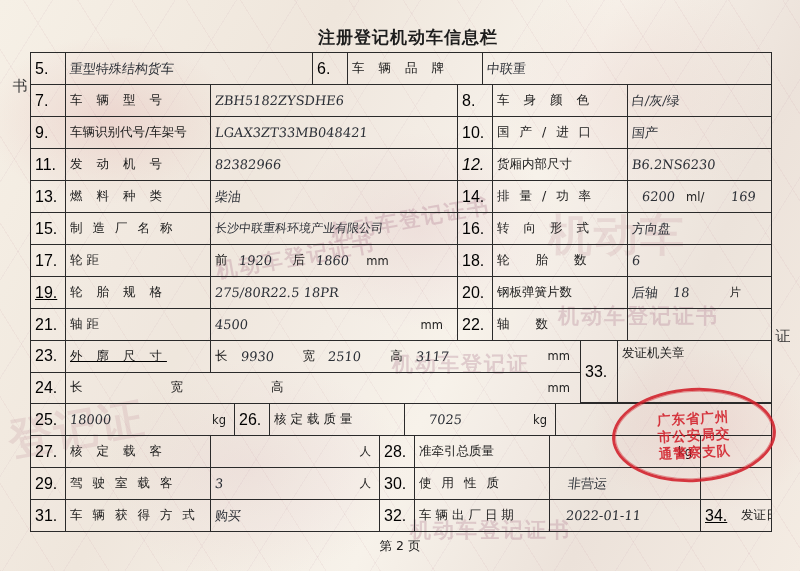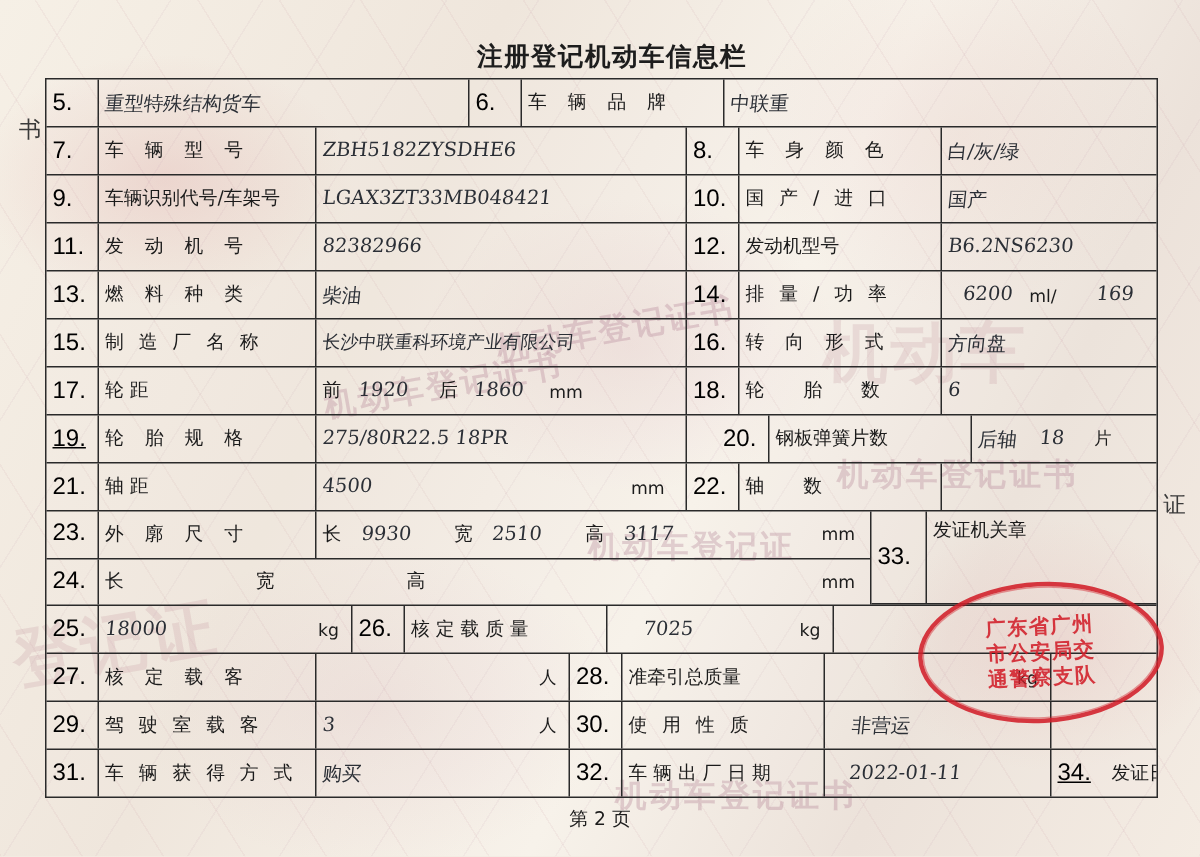--- a/index.html
+++ b/index.html
@@ -165,23 +165,23 @@
   </div>
 
   <div class="row">
     <div class="cell" style="width:26px;">11.</div>
     <div class="cell" style="width:136px;">
         <span class="lbl sp">发 动 机 号</span>
       </div>
     <div class="cell" style="width:238px;">
         <span class="hand">82382966</span>
       </div>
-    <div class="cell" style="width:26px;">12.</div>
-    <div class="cell" style="width:126px;">
-        <span class="lbl">发动机型号</span>
+    <div class="cell" style="width:26px;font-style:italic;">12.</div>
+    <div class="cell" style="width:126px;">
+        <span class="lbl">货厢内部尺寸</span>
       </div>
     <div class="cell nb grow">
         <span class="hand">B6.2NS6230</span>
       </div>
   </div>
 
   <div class="row">
     <div class="cell" style="width:26px;">13.</div>
     <div class="cell" style="width:136px;">
         <span class="lbl sp">燃 料 种 类</span>
@@ -244,21 +244,21 @@
   </div>
 
   <div class="row">
     <div class="cell" style="width:26px;text-decoration:underline;">19.</div>
     <div class="cell" style="width:136px;">
         <span class="lbl sp">轮 胎 规 格</span>
       </div>
     <div class="cell" style="width:238px;">
         <span class="hand">275/80R22.5 18PR</span>
       </div>
-    <div class="cell" style="width:26px;margin-left:20px;">20.</div>
+    <div class="cell" style="width:26px;">20.</div>
     <div class="cell" style="width:126px;">
         <span class="lbl">钢板弹簧片数</span>
       </div>
     <div class="cell nb grow">
       <div class="inline">
         <span class="hand">后轴</span>
         <span class="hand" style="margin-left:12px;">18</span>
         <span class="unit" style="margin-left:auto;margin-right:26px;">片</span>
       </div>
     </div>
@@ -282,21 +282,21 @@
     <div class="cell nb grow">
         <span class="hand"></span>
       </div>
   </div>
 
   <div class="row" style="flex:2;border-bottom:none;">
     <div style="flex:1;display:flex;flex-direction:column;min-width:0;border-right:1.2px solid #2a2a2a;">
 
       <div class="row" style="flex:1;justify-content:center;">
         <div class="cell" style="width:26px;">23.</div>
-        <div class="cell" style="width:136px;">
+        <div class="cell" style="width:136px;text-decoration:underline;">
             <span class="lbl sp">外 廓 尺 寸</span>
           </div>
         <div class="cell nb grow">
           <div class="inline">
             <span class="lbl">长</span>
             <span class="hand" style="margin-left:10px;">9930</span>
             <span class="lbl" style="margin-left:26px;">宽</span>
             <span class="hand" style="margin-left:10px;">2510</span>
             <span class="lbl" style="margin-left:26px;">高</span>
             <span class="hand" style="margin-left:10px;">3117</span>

